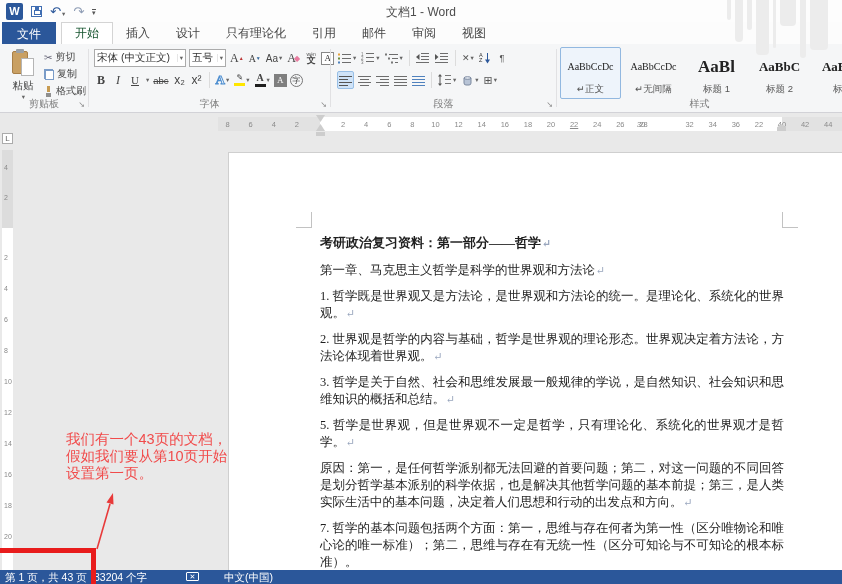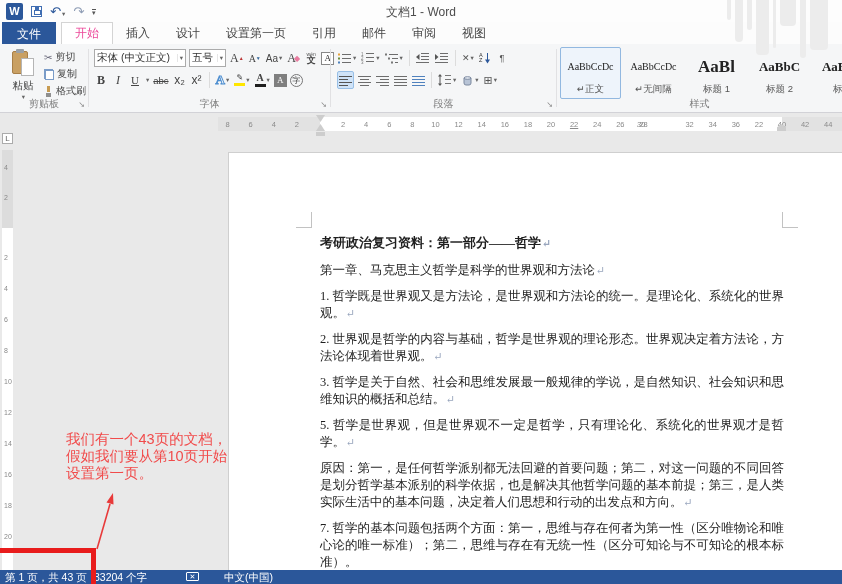--- a/index.html
+++ b/index.html
@@ -18,21 +18,21 @@
 .redo{color:#8f9db5;font-size:13px;line-height:1}
 .qdd{font-size:7px;color:#555;border-top:1px solid #555;line-height:6px;margin-top:2px}
 #title{position:absolute;left:50%;top:4px;transform:translateX(-50%);font-size:12px;color:#4d4d4d;white-space:nowrap}
 #watermark{position:absolute;right:14px;top:0;height:60px;display:flex;align-items:flex-start;gap:4px;z-index:6;pointer-events:none}
 #watermark i{display:block;background:#ececec;border-radius:0 0 4px 4px}
 
 
 #tabrow{left:0;top:22px;width:842px;height:22px;background:#fcfcfc;display:flex;align-items:stretch;font-size:12px}
 .tab{padding:0 13px;display:flex;align-items:center;color:#444}
 .tab.file{background:#2b579a;color:#fff;padding:12px 15px;margin-left:2px;margin-right:5px}
-.tab.active{background:#fff;color:#ec4899;border:1px solid #d4d4d4;border-bottom:none}
+.tab.active{background:#fff;color:#14532d;border:1px solid #d4d4d4;border-bottom:none}
 
 
 #ribbon{left:0;top:44px;width:842px;height:69px;background:#f5f6f7;border-bottom:1px solid #d2d2d7}
 .group{position:absolute;top:0;height:100%}
 .glabel{position:absolute;bottom:1px;left:0;width:100%;text-align:center;font-size:10px;color:#7b7b7b;white-space:nowrap}
 .glaunch{position:absolute;right:3px;bottom:3px;font-size:8px;color:#8a8a8a;line-height:8px}
 .gdiv{position:absolute;top:5px;bottom:5px;width:1px;background:#e1e1e3}
 .r1,.r2{position:absolute;display:flex;align-items:center;gap:3px}
 .r1{top:5px}.r2{top:27px}
 .mi{display:inline-flex;align-items:center;justify-content:center;height:18px;min-width:14px;padding:0 1px;color:#444}
@@ -144,21 +144,21 @@
     <i style="width:6px;height:58px"></i>
       <i style="width:18px;height:50px"></i>
   </div>
 </div>
 
 <div class="abs" id="tabrow">
     <div class="tab file">文件</div>
     <div class="tab active">开始</div>
     <div class="tab">插入</div>
     <div class="tab">设计</div>
-    <div class="tab">设置第一页</div>
+    <div class="tab">只有理论化</div>
     <div class="tab">引用</div>
     <div class="tab">邮件</div>
     <div class="tab">审阅</div>
     <div class="tab">视图</div>
   </div>
 
 <div class="abs" id="ribbon">
 
   <div class="group" style="left:0;width:88px">
     <div class="pastebtn">

